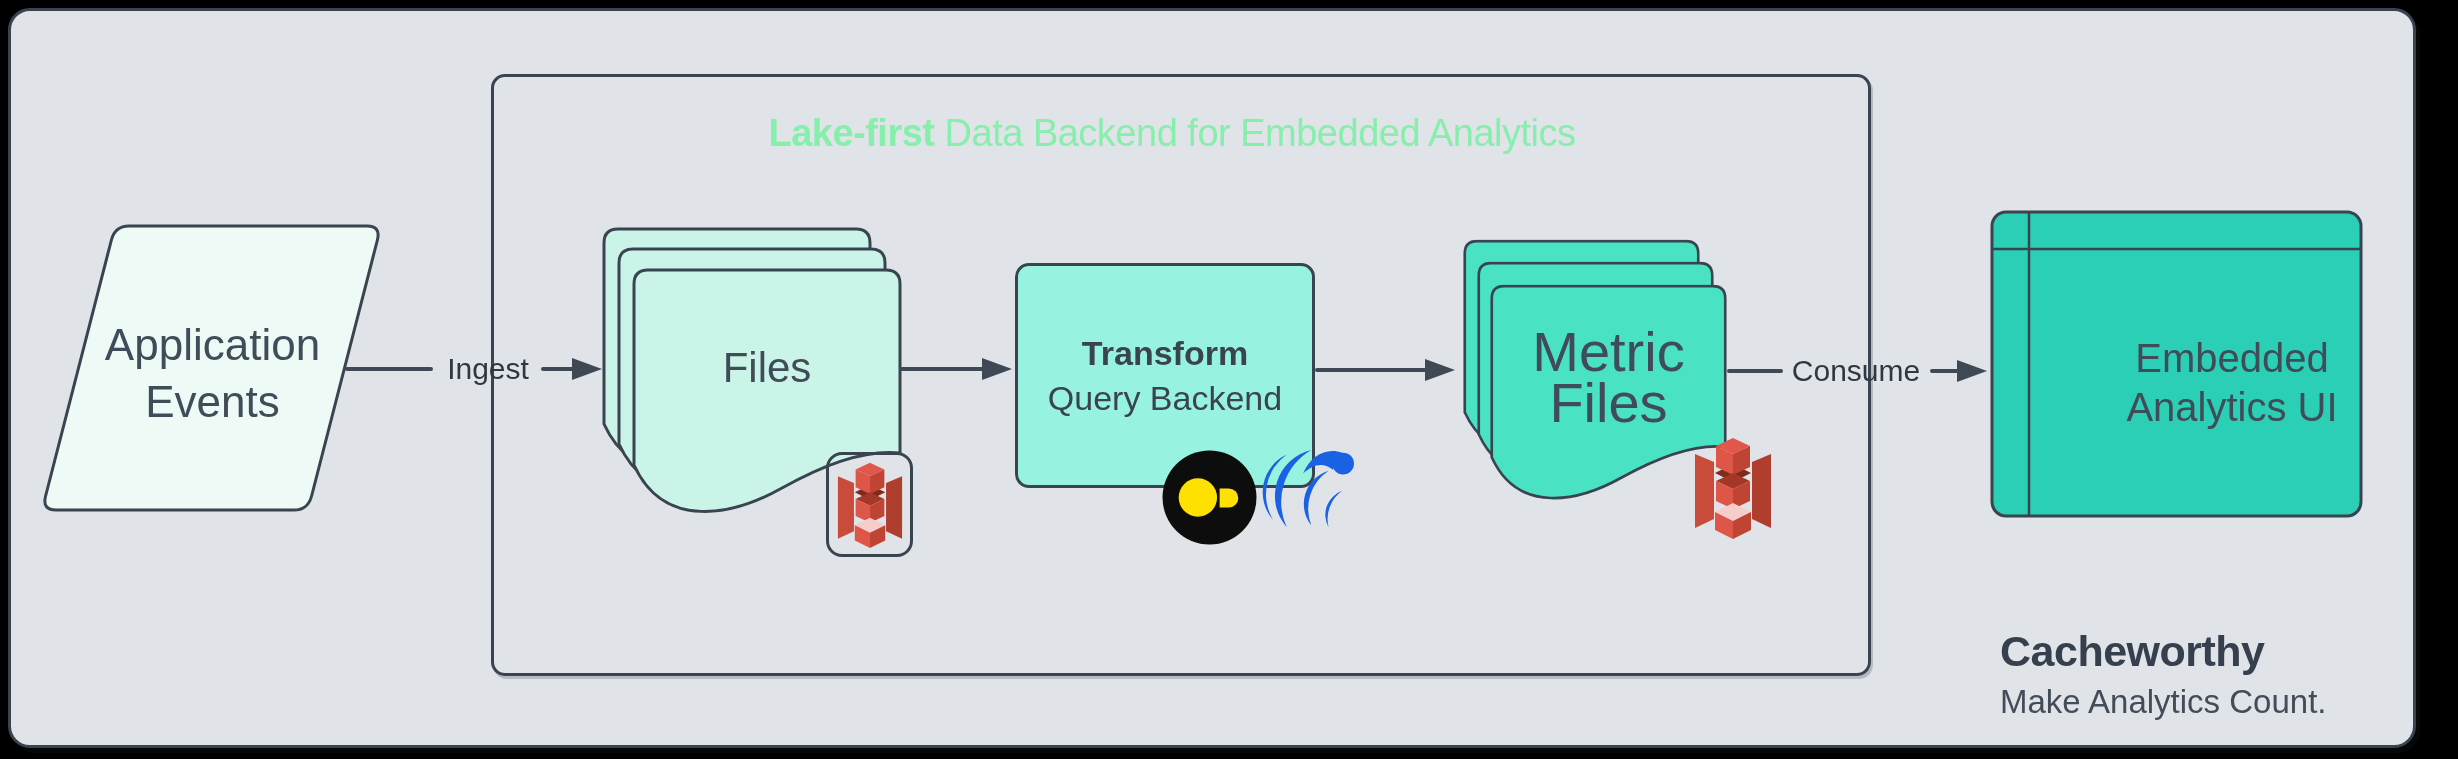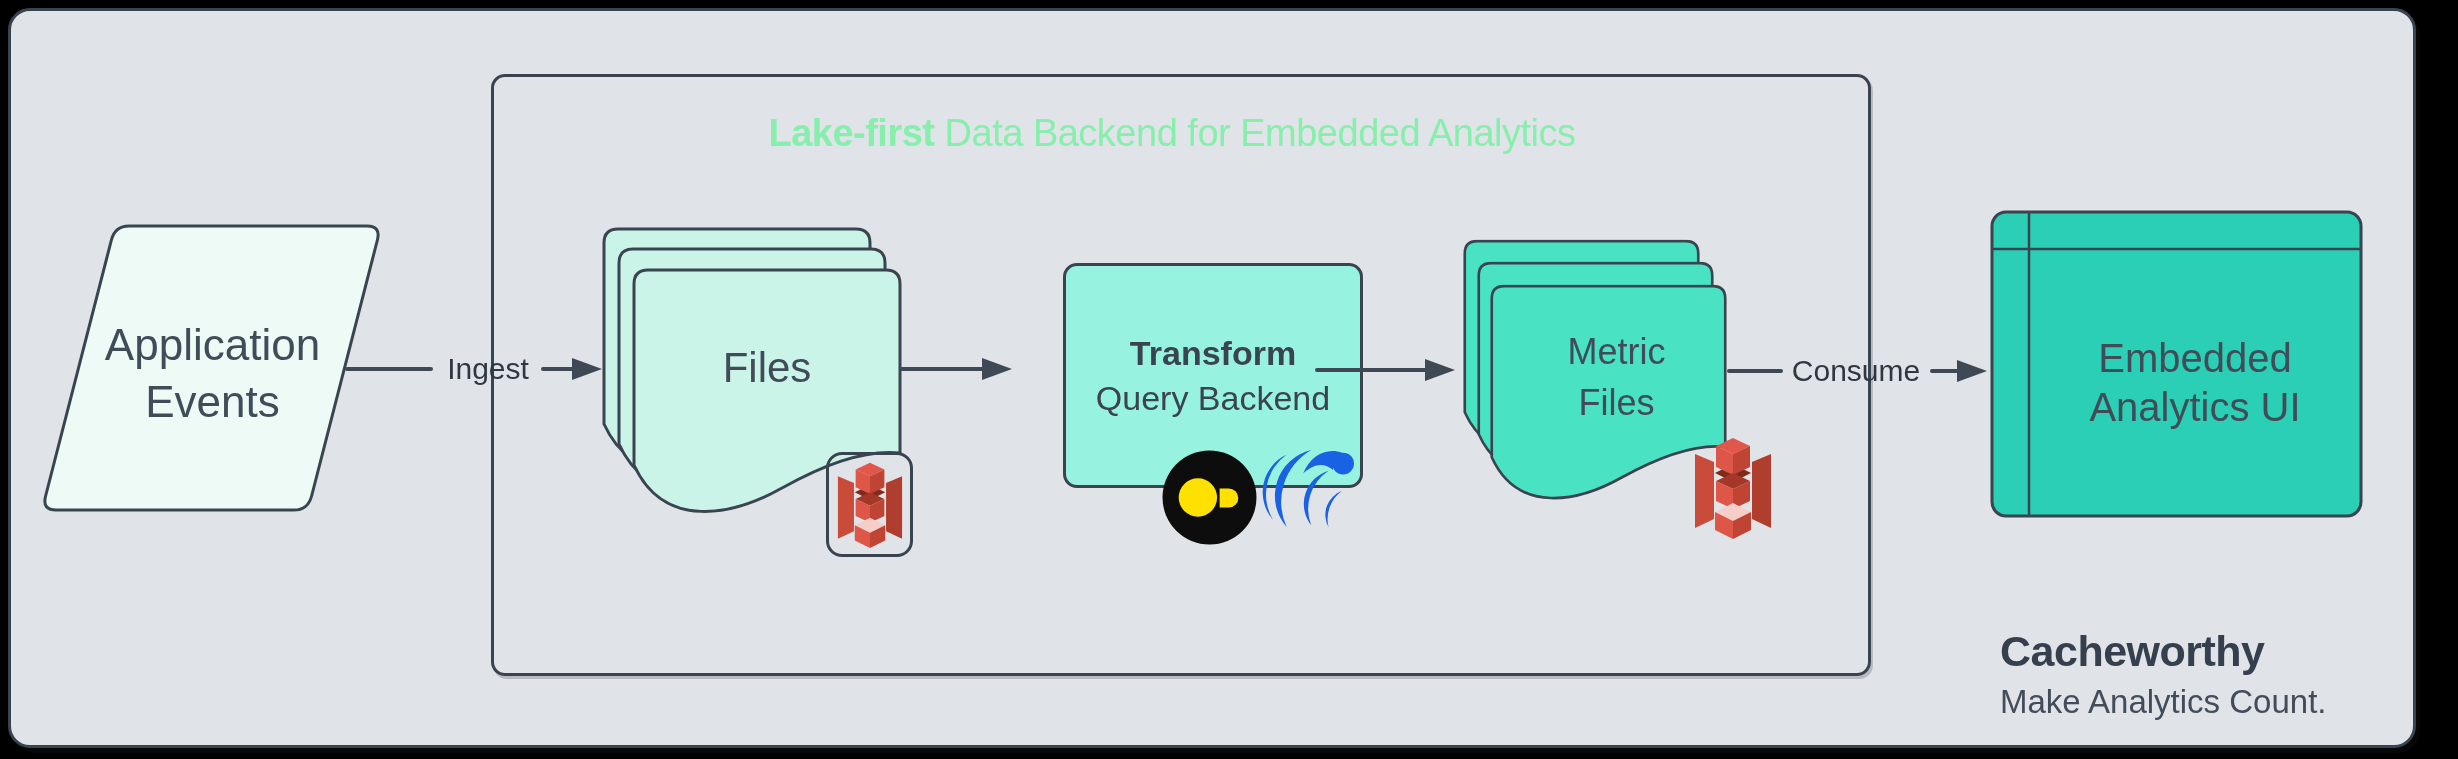--- a/index.html
+++ b/index.html
@@ -36,21 +36,20 @@
   .edge-label{
     font-weight:normal;font-size:30px;color:#2f3842;text-align:center;
     line-height:36px;white-space:nowrap;
   }
   
   .transform-box{
     left:1015px;top:263px;width:300px;height:225px;
     border:3px solid #3a4450;border-radius:14px;box-sizing:border-box;
     display:flex;flex-direction:column;align-items:center;justify-content:center;
     color:#3a4450;
-    margin-left:48px;
   }
   .transform-box .l1{font-weight:bold;font-size:34px;line-height:45px;}
   .transform-box .l2{font-size:34px;line-height:45px;}
   
   .s3-badge{
     left:826px;top:452px;width:87px;height:105px;
     border:3px solid #3a4450;border-radius:16px;box-sizing:border-box;
     background:transparent;
   }
   
@@ -158,41 +157,41 @@
 
 <svg class="abs" style="left:1463px;top:225px" width="237" height="250" viewBox="0 0 270 252">
     <use href="#doc-shape" fill="#49e2c2"></use>
   </svg>
 <svg class="abs" style="left:1477px;top:247px" width="237" height="250" viewBox="0 0 270 252">
     <use href="#doc-shape" fill="#49e2c2"></use>
   </svg>
 <svg class="abs" style="left:1490px;top:270px" width="237" height="250" viewBox="0 0 270 252">
     <use href="#doc-shape" fill="#49e2c2"></use>
   </svg>
-<div class="abs node-label" style="left:1490px;top:270px;width:237px;height:214px;font-size:36px;line-height:51px;padding-left:8px;">
+<div class="abs node-label" style="left:1490px;top:270px;width:237px;height:214px;font-size:56px;line-height:51px;">
   <span>Metric</span>
   <span>Files</span>
 </div>
 <svg class="abs" style="left:1688px;top:435px" width="90" height="106" viewBox="0 0 90 106">
     <use href="#s3-shape"></use>
   </svg>
 
 <div class="abs edge-line" style="left: 1727px; top: 369px; width: 56px; background-color: rgb(63, 73, 86);"></div>
 <div class="abs edge-label" style="left:1779px;top:353px;width:154px">Consume</div>
 <div class="abs edge-line" style="left: 1930px; top: 369px; width: 29px; background-color: rgb(63, 73, 86);"></div>
 <svg class="abs" style="left:1957px;top:360px" width="30" height="22">
     <use href="#arrow-head" fill="#3f4956"></use>
   </svg>
 
 <svg class="abs" style="left:1990px;top:210px" width="373" height="308" viewBox="0 0 373 308">
   <rect x="2" y="2" width="369" height="304" rx="14" stroke="#3a4450" stroke-width="3" fill="#2bcfb5"></rect>
   <line x1="2" y1="39" x2="371" y2="39" stroke="#3a4450" stroke-width="2.5"></line>
   <line x1="39" y1="2" x2="39" y2="306" stroke="#3a4450" stroke-width="2.5"></line>
 </svg>
-<div class="abs node-label" style="left:2027px;top:247px;width:336px;height:271px;font-size:40px;line-height:49px;">
+<div class="abs node-label" style="left:2027px;top:247px;width:336px;height:271px;font-size:40px;line-height:49px;padding-left:37px;">
   <span>Embedded</span>
   <span>Analytics UI</span>
 </div>
 
 <div class="abs brand">
   <div class="brand-name">Cacheworthy</div>
   <div class="brand-tagline">Make Analytics Count.</div>
 </div>
 
 </body></html>

